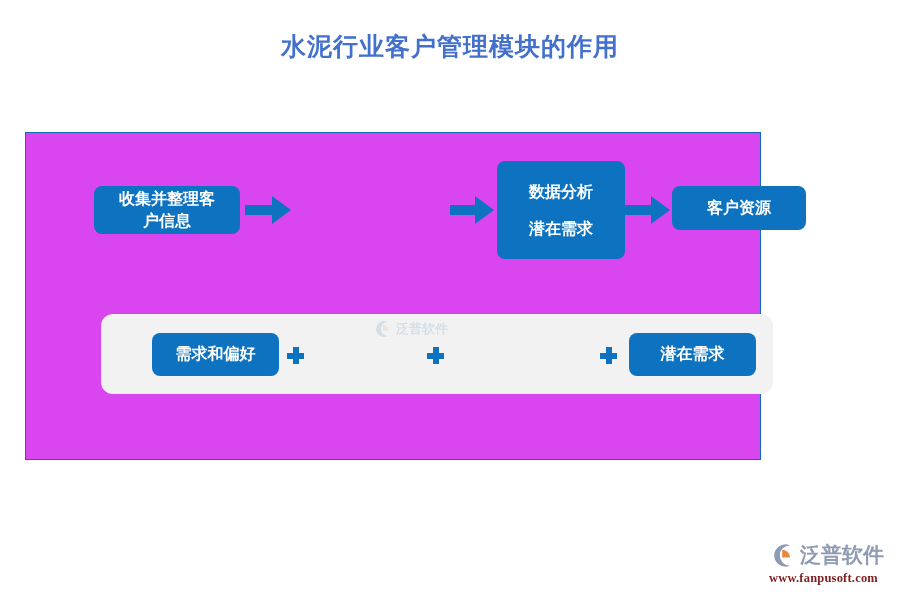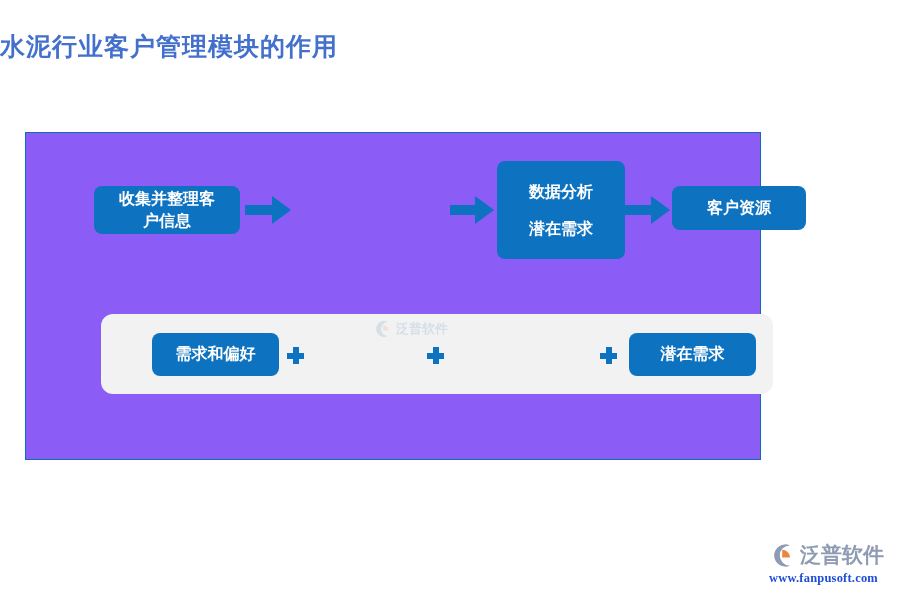--- a/index.html
+++ b/index.html
@@ -14,38 +14,38 @@
     overflow: hidden;
     position: relative;
   }
 
   
   .page-title {
     position: absolute;
     left: 0;
     top: 30px;
     width: 900px;
-    text-align: left;
+    text-align: center;
     font-size: 25px;
     font-weight: bold;
     color: #4270cc;
     letter-spacing: 1px;
     white-space: nowrap;
   }
 
   
   .content-panel {
     position: absolute;
     left: 25px;
     top: 132px;
     width: 736px;
     height: 328px;
     border: 1.5px solid #0f6cb6;
     box-sizing: border-box;
-    background: #8b5cf6;
+    background: #d946ef;
   }
 
   
   .flow-row {
     position: absolute;
     left: 0;
     top: 0;
     width: 853px;
     height: 150px;
   }
@@ -168,21 +168,21 @@
     font-size: 21px;
     font-weight: bold;
     color: #8f9bb3;
     letter-spacing: 0px;
     white-space: nowrap;
   }
   .brand-url {
     margin-top: 1px;
     font-size: 12.5px;
     font-weight: bold;
-    color: #1d4ed8;
+    color: #7f1d1d;
     font-family: "Liberation Serif", serif;
     letter-spacing: 0.2px;
     white-space: nowrap;
   }
 </style>
 </head>
 <body>
 
 <div class="page-title">水泥行业客户管理模块的作用</div>
 

